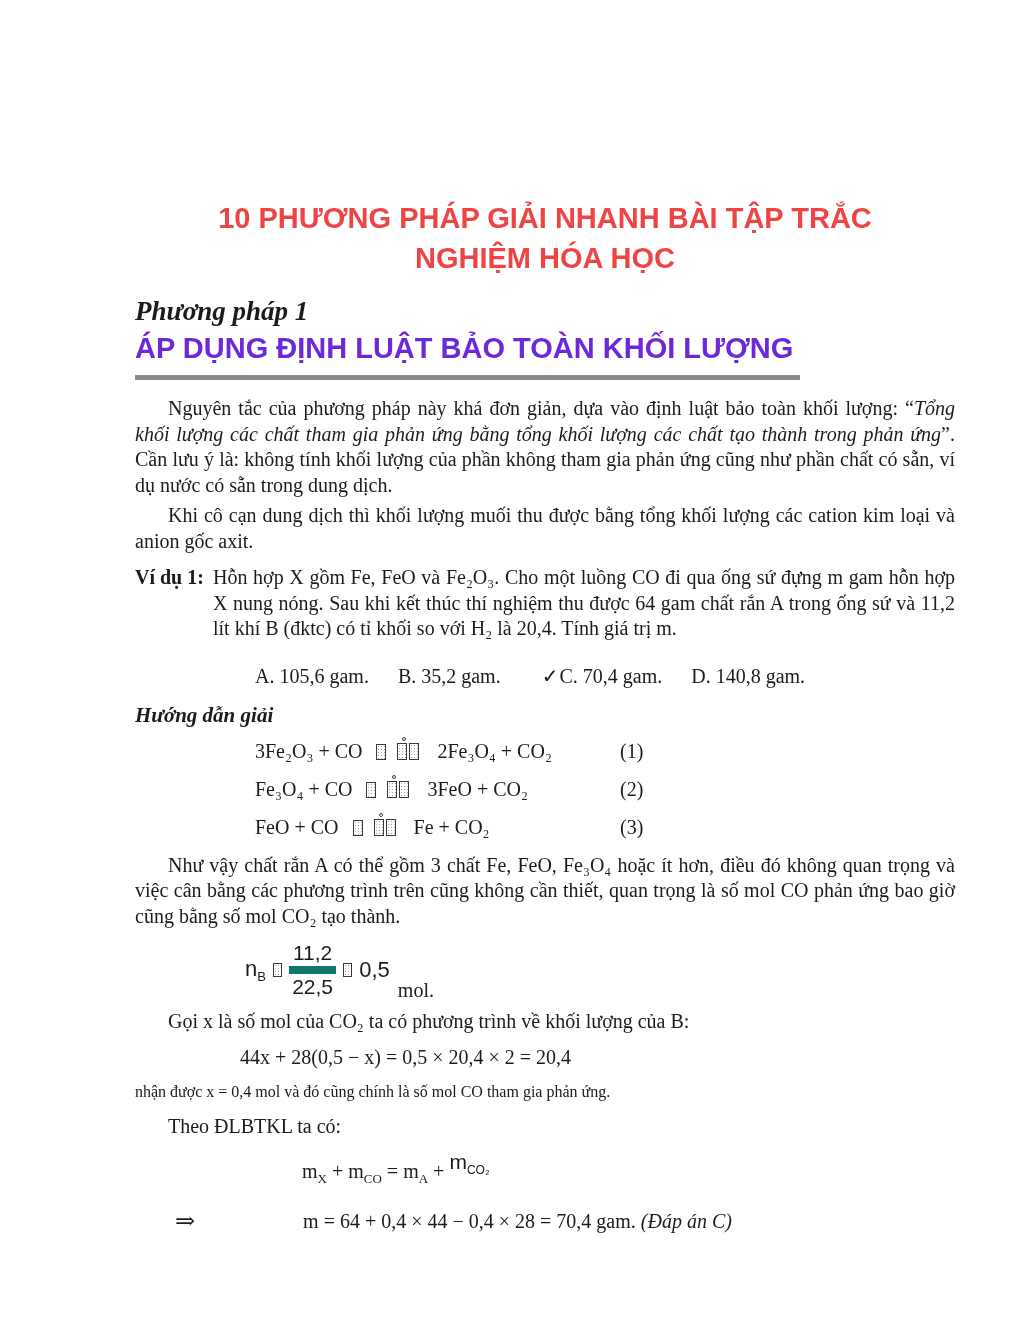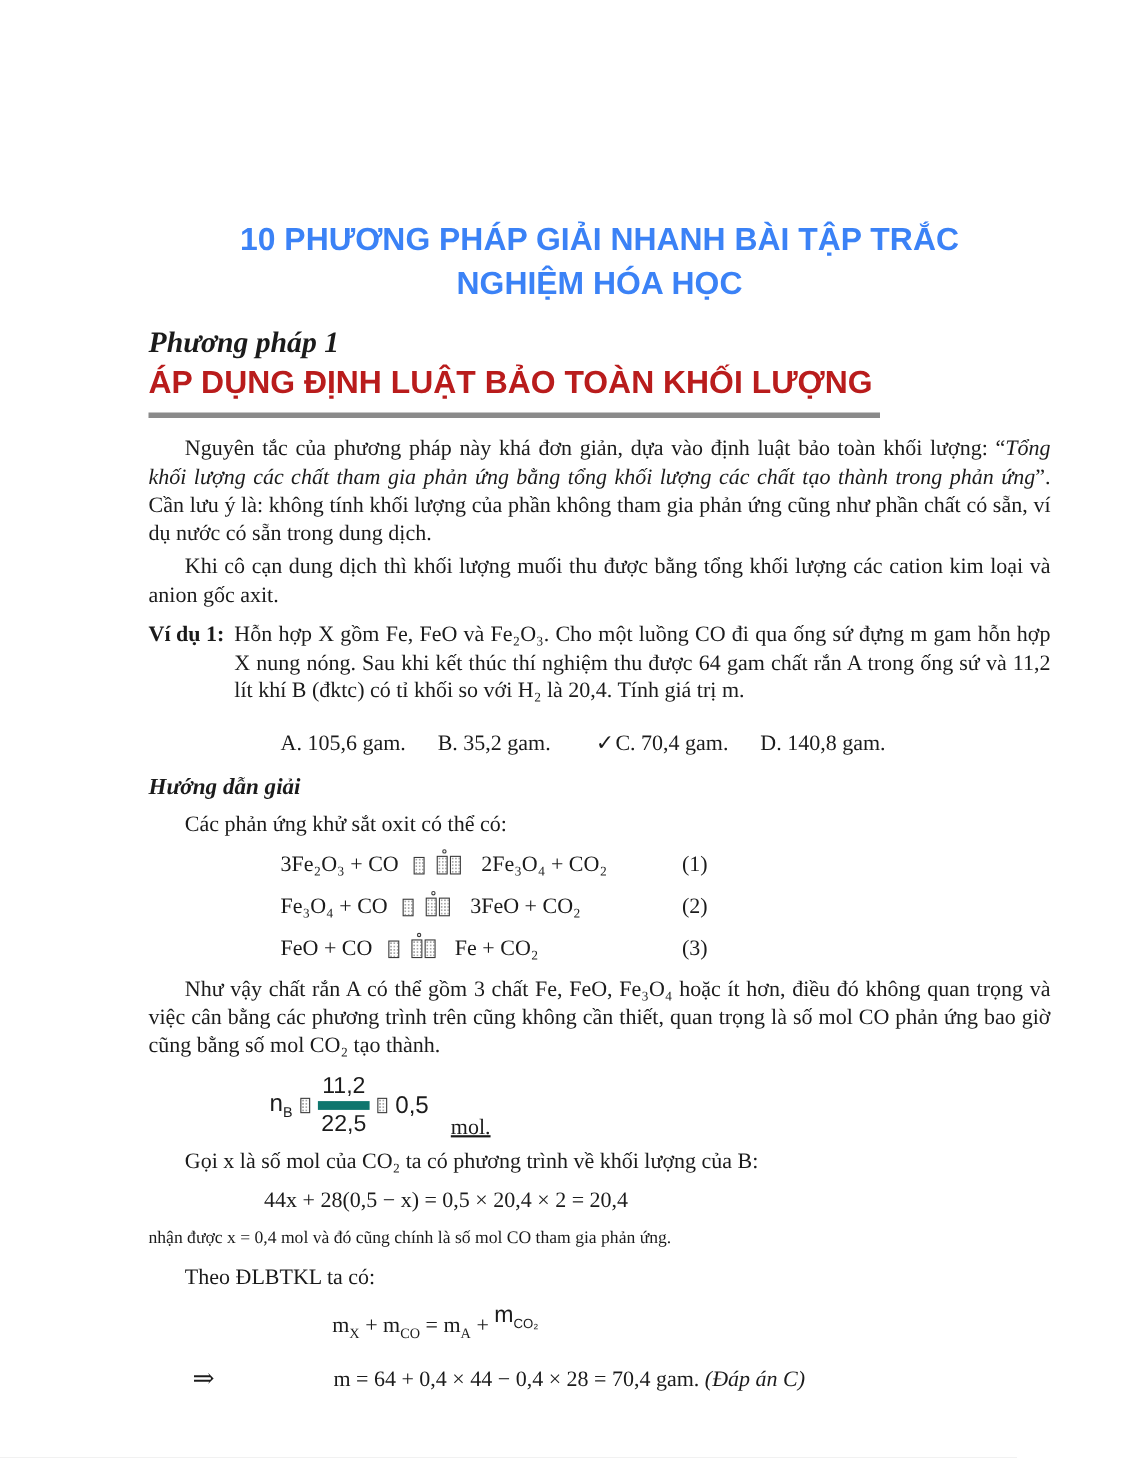--- a/index.html
+++ b/index.html
@@ -22,37 +22,37 @@
   }
 
   
   .book-title {
     margin-top: 198px;
     text-align: center;
     font-family: "Liberation Sans", "DejaVu Sans", sans-serif;
     font-weight: 700;
     font-size: 29px;
     line-height: 40px;
-    color: #3b82f6;
+    color: #ef4444;
   }
   .method-label {
     margin-top: 18px;
     font-family: "Liberation Serif", "DejaVu Serif", serif;
     font-style: italic;
     font-weight: 700;
     font-size: 27px;
     line-height: 30px;
   }
   .method-title {
     margin: 4px 0 0 0;
     font-family: "Liberation Sans", "DejaVu Sans", sans-serif;
     font-weight: 700;
     font-size: 29px;
     line-height: 36px;
-    color: #b91c1c;
+    color: #6d28d9;
   }
   .divider {
     margin-top: 9px;
     width: 665px;
     height: 5px;
     background: #8a8a8a;
   }
 
   
   .para {
@@ -163,22 +163,21 @@
     line-height: 24px;
   }
   .fr-num { display: block; padding: 0 4px 1px; border-bottom: 8px solid #0f766e; }
   .fr-den { display: block; padding-top: 1px; }
   .mf-mol {
     font-family: "Liberation Serif", "DejaVu Serif", serif;
     font-size: 20px;
     align-self: flex-end;
     position: relative;
     top: 3px;
-    margin-left: 20px;
-    text-decoration: underline;
+    margin-left: 8px;
   }
 
   .mass-equation {
     margin: 9px 0 0 105px;
     font-size: 20px;
     line-height: 26px;
   }
   .plain-line {
     margin: 9px 0 0 0;
     font-size: 16px;
@@ -235,21 +234,20 @@
 
     <div class="answers">
       <span class="ans gap-a">A. 105,6 gam.</span>
       <span class="ans gap-b">B. 35,2 gam.</span>
       <span class="ans gap-c"><span class="check">✓</span><span>C. 70,4 gam.</span></span>
       <span class="ans">D. 140,8 gam.</span>
     </div>
 
     <div class="solution-heading">Hướng dẫn giải</div>
 
-    <p class="para indent mt9">Các phản ứng khử sắt oxit có thể có:</p>
 
     <div class="equations">
 
       <div class="eq-row">
         <span class="eq-lhs">3Fe₂O₃ + CO</span>
         <span class="tofu-cluster">
             <span class="tofu"></span>
             <span class="tofu-pair">
               <span class="ring"></span>
               <span class="tofu"></span>

